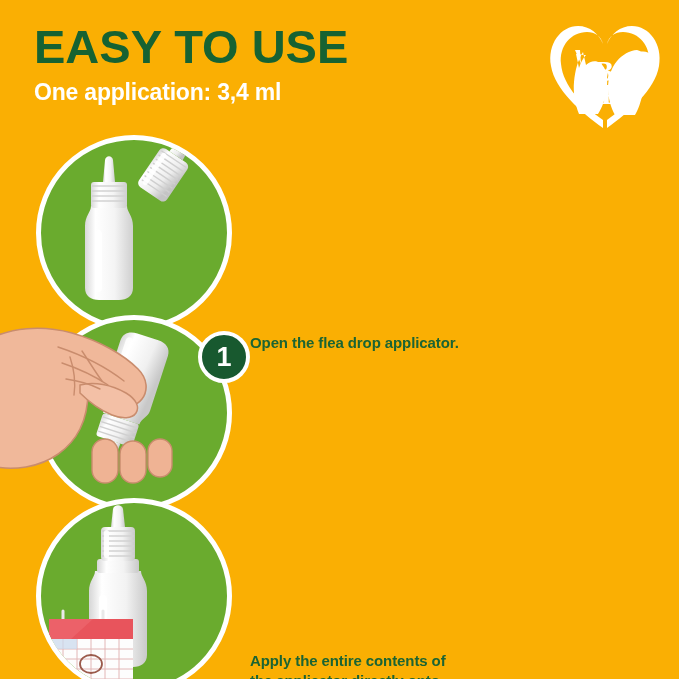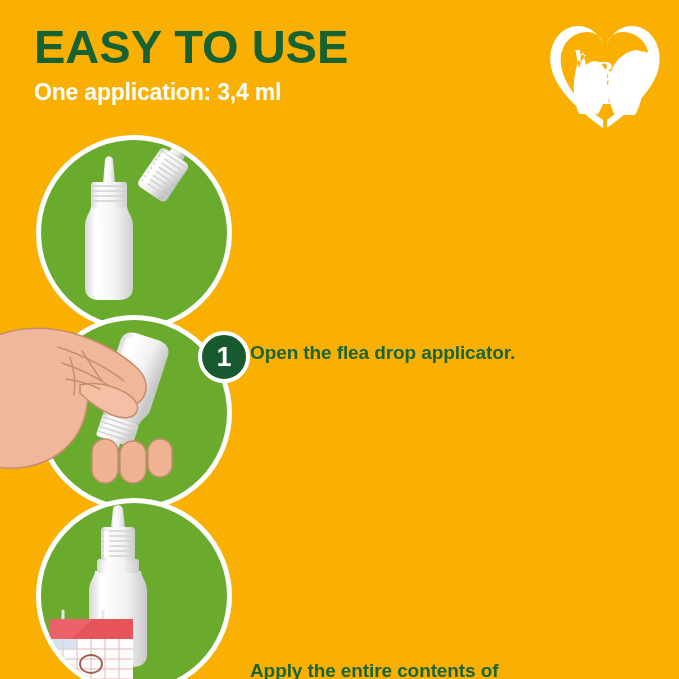--- a/index.html
+++ b/index.html
@@ -99,26 +99,25 @@
     display: flex;
     align-items: center;
     justify-content: center;
     line-height: 1;
     z-index: 8;
   }
 
   .step-text {
     position: absolute;
     color: #1B6433;
-    font-size: 19px;
+    font-size: 15px;
     font-weight: bold;
     line-height: 1.30;
     letter-spacing: -0.1px;
     white-space: pre-line;
-    margin-top: 8px;
   }
 
   
   #step-1 { left: 36px; top: 135px; width: 620px; height: 200px; }
   #step-1 .badge { left: 162px; top: 196px; }
   #step-1 .step-text { left: 214px; top: 198px; width: 430px; }
 
   #step-2 { left: 36px; top: 315px; width: 620px; height: 200px; }
   #step-2 .step-text { left: 214px; top: 336px; width: 420px; }
 

